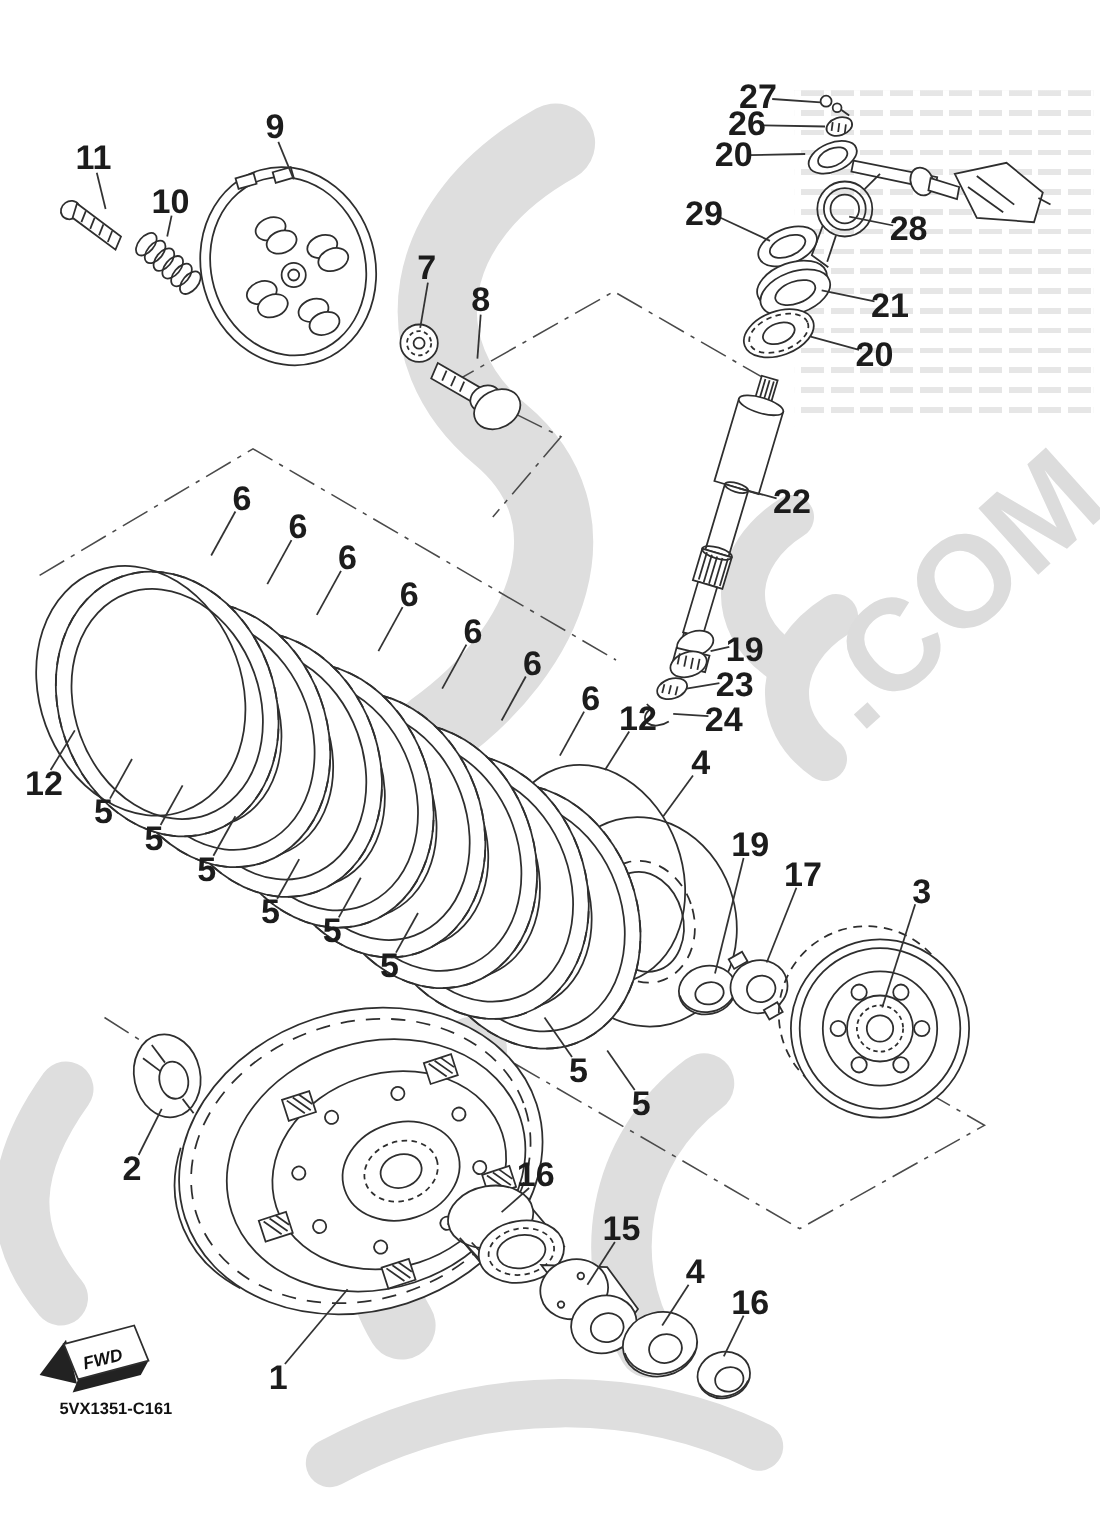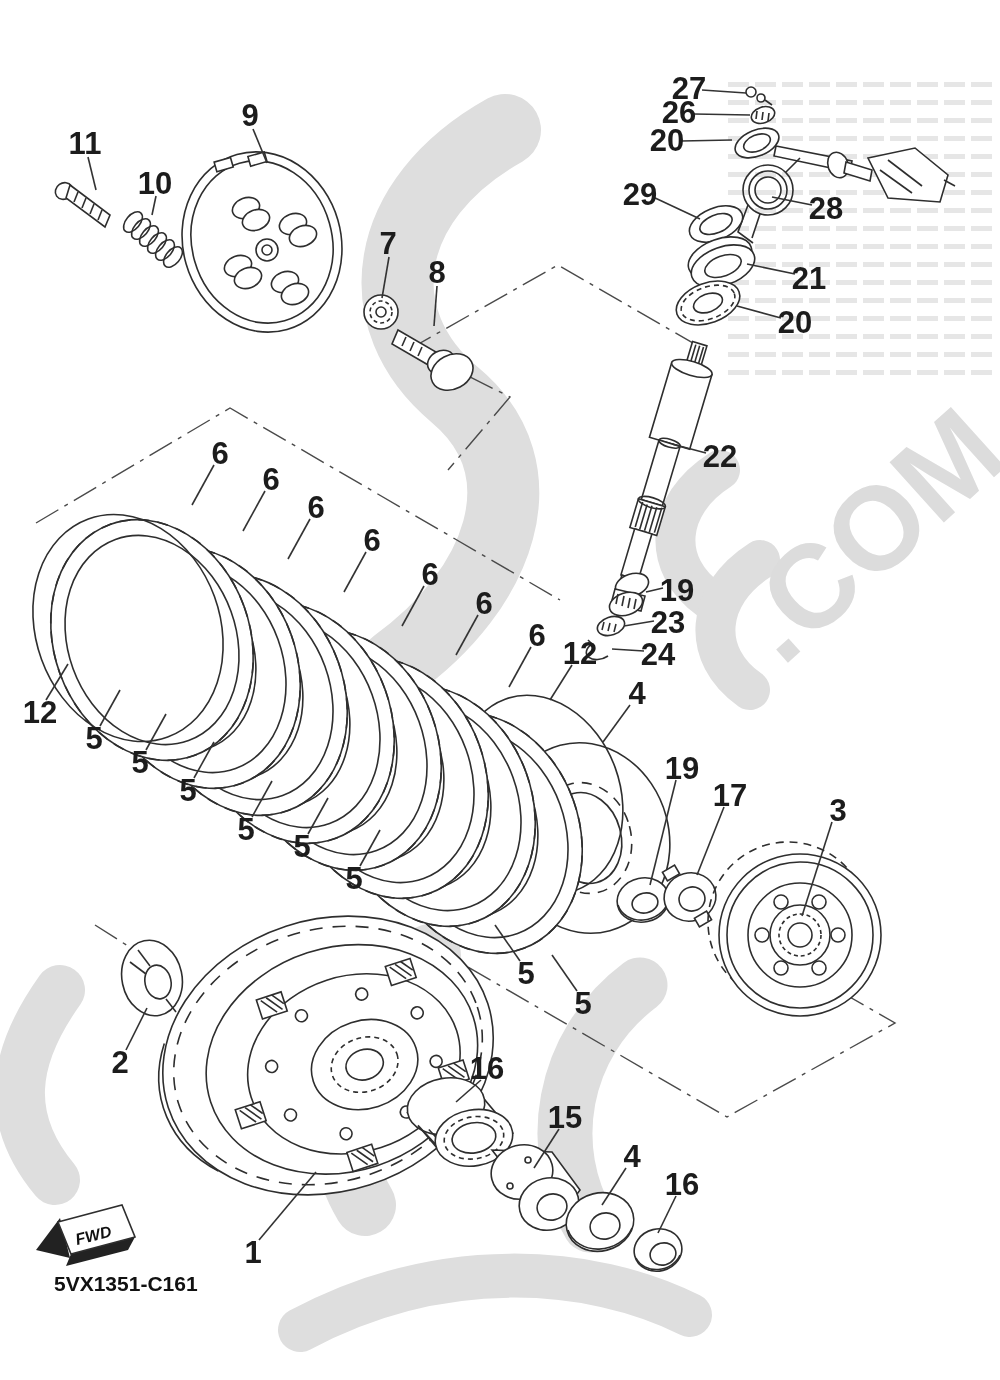--- a/index.html
+++ b/index.html
@@ -8,21 +8,21 @@
   #artwork{position:absolute;left:0;top:0;}
   
   #tilemark{position:absolute;left:722px;top:82px;width:272px;height:306px;
     background:
       repeating-linear-gradient(90deg,#ffffff 0 6px, rgba(255,255,255,0) 6px 27px),
       repeating-linear-gradient(180deg,#e4e4e4 0 5px, #ffffff 5px 18px);
     opacity:.9;}
   
   .plabel{position:absolute;transform:translate(-50%,-50%);font-size:31px;font-weight:bold;
     color:#1c1c1c;letter-spacing:0;line-height:1;cursor:pointer;}
-  #code-text{position:absolute;left:54px;top:1272px;font-size:21px;font-weight:bold;color:#111;}
+  #code-text{position:absolute;left:54px;top:1272px;font-size:15px;font-weight:bold;color:#111;}
   .lead{stroke:#333;stroke-width:1.6;}
   .ln{stroke:#2e2e2e;stroke-width:1.6;fill:none;}
   .wh{stroke:#2e2e2e;stroke-width:1.6;fill:#ffffff;}
   .dd{stroke:#4a4a4a;stroke-width:1.4;fill:none;stroke-dasharray:26 7 4 7;}
   .wm{stroke:#dedede;fill:none;stroke-linecap:round;}
 </style>
 </head>
 <body>
 
 <div id="stage">

